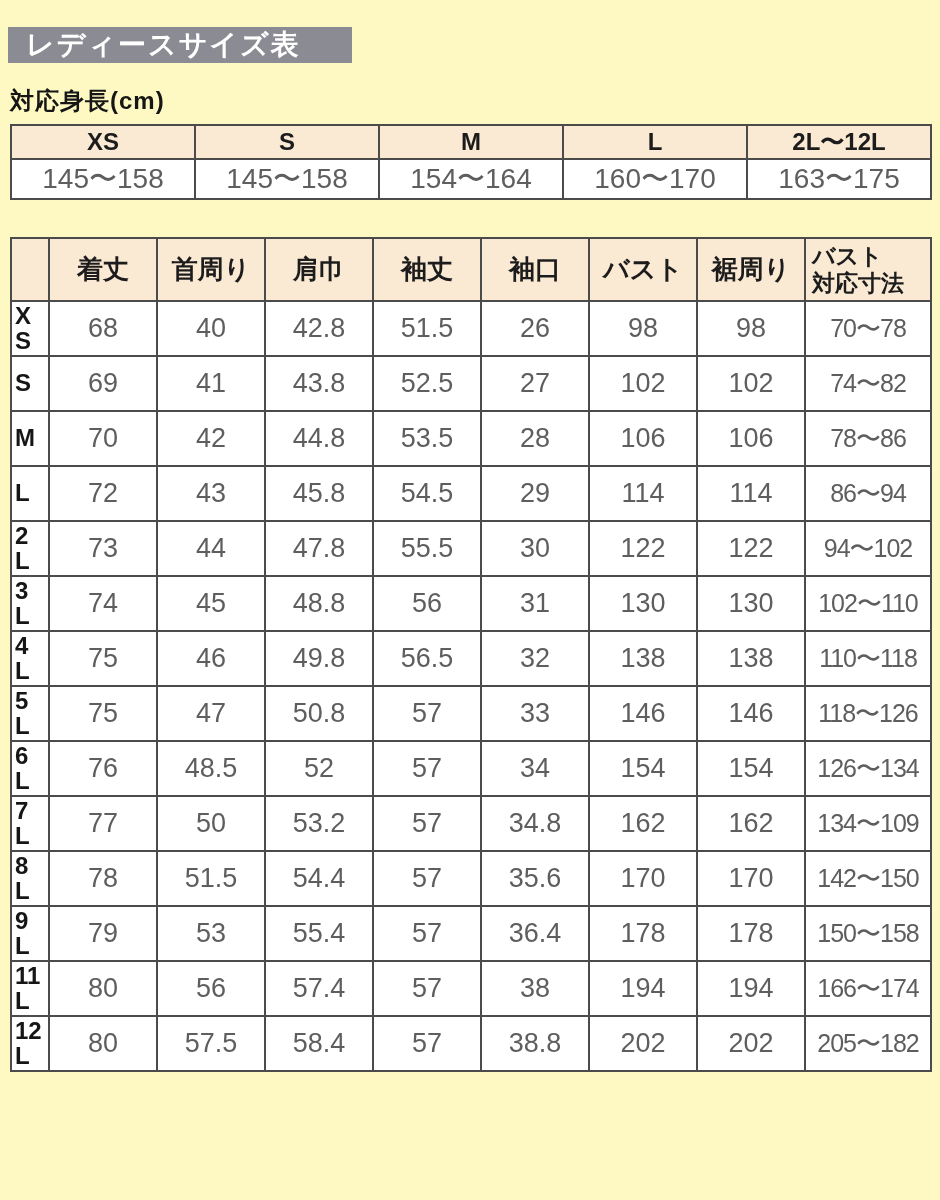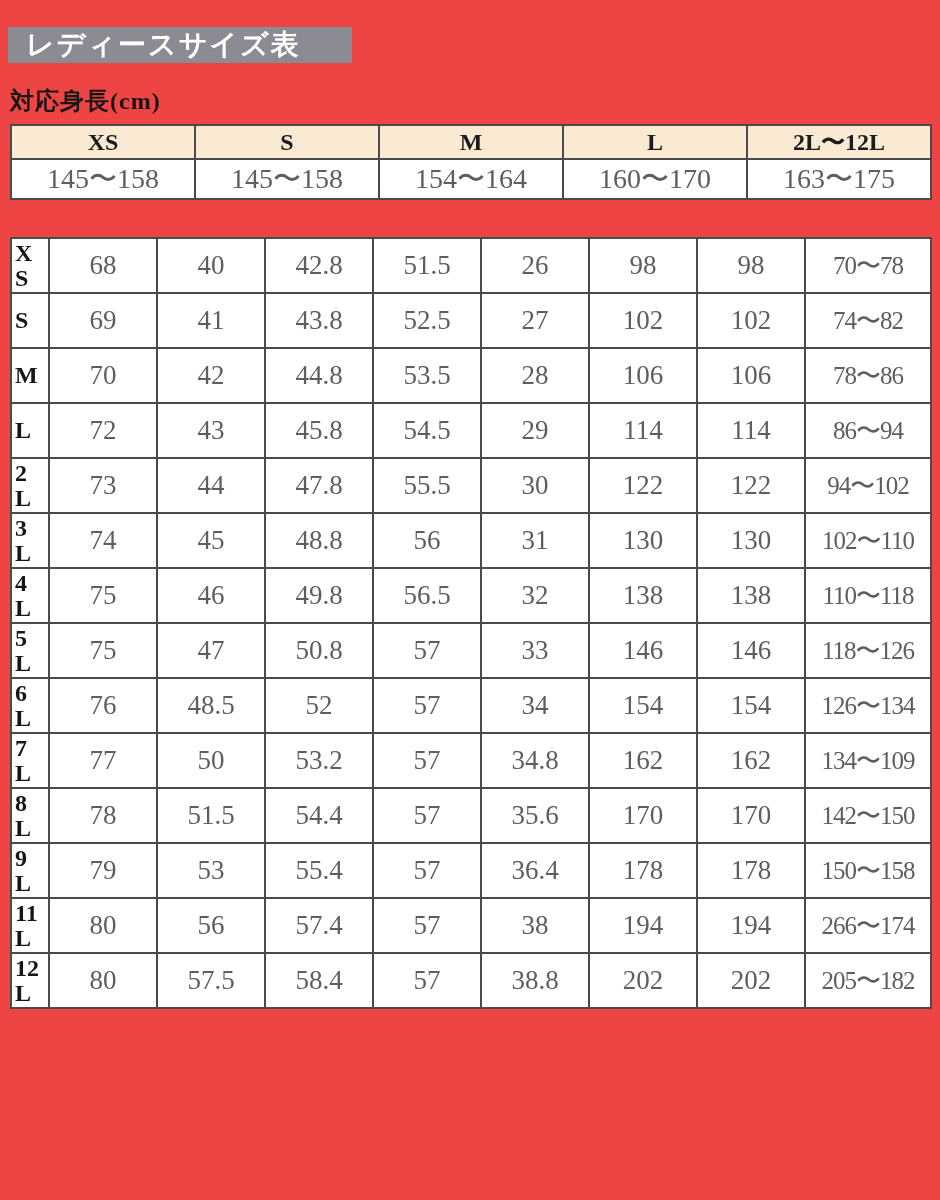--- a/index.html
+++ b/index.html
@@ -6,23 +6,22 @@
     margin: 0;
     padding: 0;
     background: #ffffff;
     font-family: "Liberation Sans", "DejaVu Sans", sans-serif;
   }
   .page {
     width: 940px;
     height: 1200px;
     box-sizing: border-box;
     padding: 27px 10px 0 8px;
-    background: #ef4444;
+    background: #fef9c3;
     overflow: hidden;
-    font-family: Liberation Serif, serif;
   }
   .title-bar {
     display: inline-block;
     box-sizing: border-box;
     width: 344px;
     height: 36px;
     line-height: 36px;
     background: #8b8b93;
     color: #ffffff;
     font-size: 28px;
@@ -131,20 +130,32 @@
       <col style="width:108px">
         <col style="width:108px">
         <col style="width:108px">
         <col style="width:108px">
       <col style="width:108px">
         <col style="width:108px">
         <col style="width:108px">
       <col style="width:126px">
     </colgroup>
     <tbody>
+        <tr>
+      <th class="corner"></th>
+      <th>着丈</th>
+      <th>首周り</th>
+      <th>肩巾</th>
+      <th>袖丈</th>
+      <th>袖口</th>
+      <th>バスト</th>
+      <th>裾周り</th>
+      <th class="bust-range-header">バスト
+対応寸法</th>
+    </tr>
 
     <tr>
       <td class="row-label">X
 S</td>
       <td>68</td>
       <td>40</td>
       <td>42.8</td>
       <td>51.5</td>
       <td>26</td>
       <td>98</td>
@@ -283,21 +294,21 @@
     <tr>
       <td class="row-label">11
 L</td>
       <td>80</td>
       <td>56</td>
       <td>57.4</td>
       <td>57</td>
       <td>38</td>
       <td>194</td>
       <td>194</td>
-      <td class="range-cell">266〜174</td>
+      <td class="range-cell">166〜174</td>
     </tr>
     <tr>
       <td class="row-label">12
 L</td>
       <td>80</td>
       <td>57.5</td>
       <td>58.4</td>
       <td>57</td>
       <td>38.8</td>
       <td>202</td>

